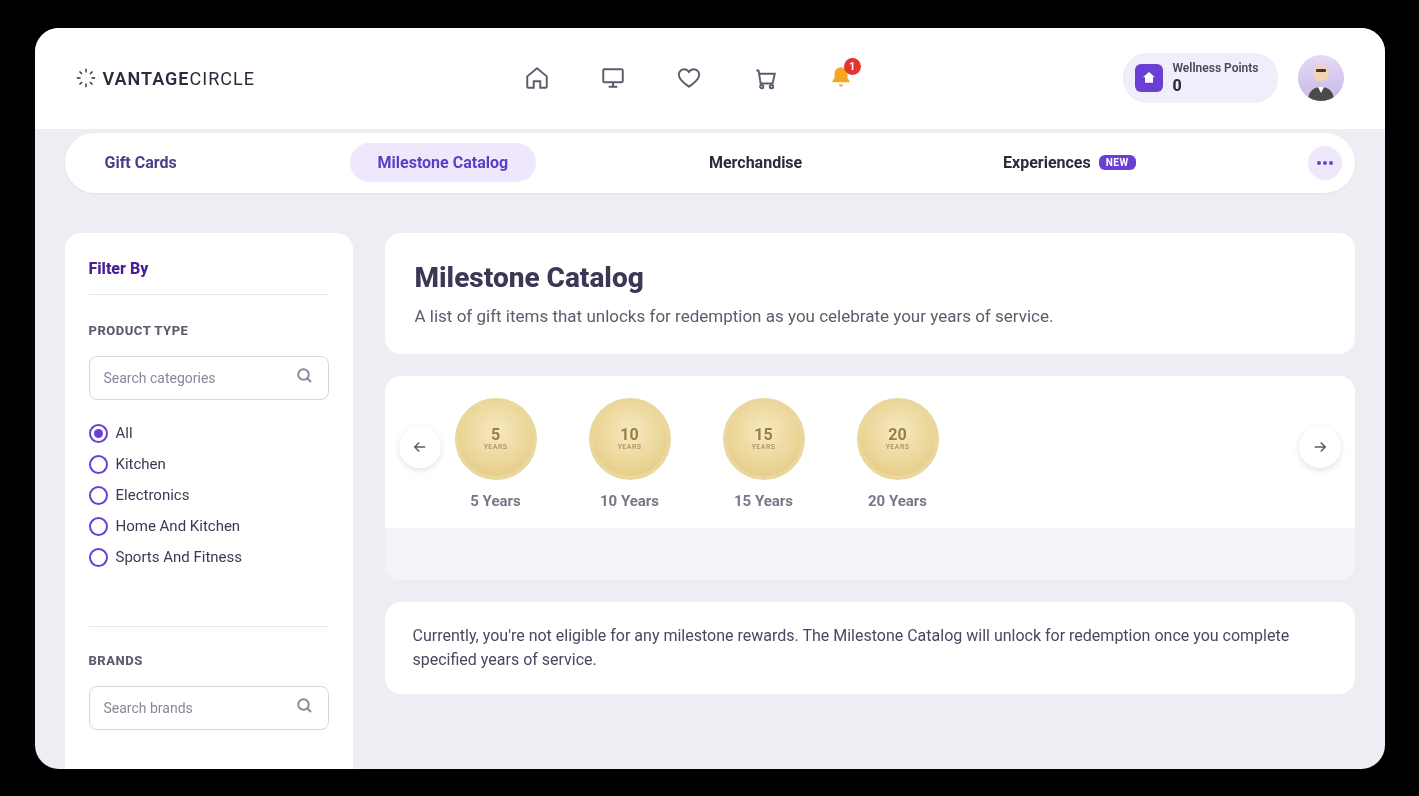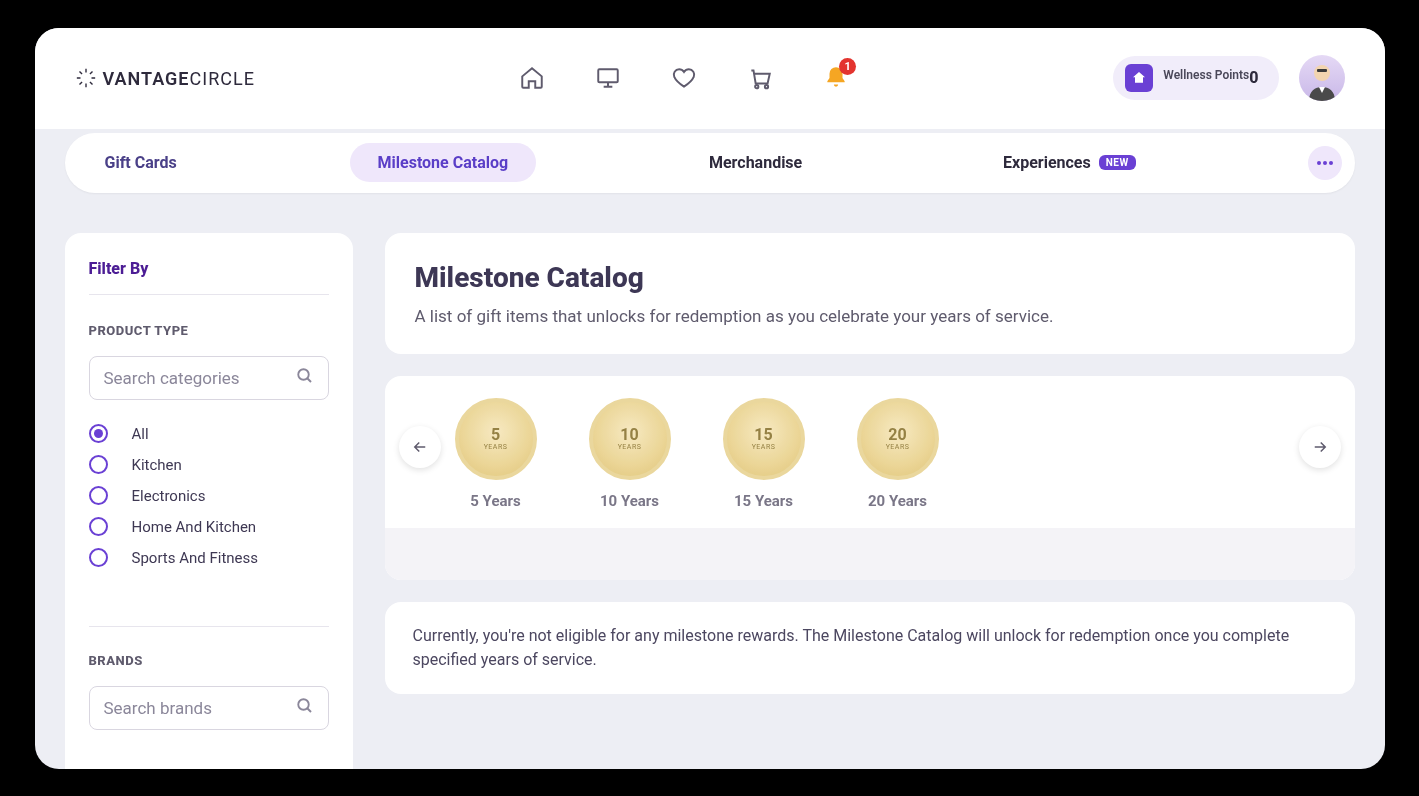--- a/index.html
+++ b/index.html
@@ -8,43 +8,43 @@
 .top-header{background:#fff;height:101px;display:flex;align-items:center;padding:0 40px;justify-content:space-between}
 .logo{display:flex;align-items:center;gap:6px;color:#2e2a3c;font-weight:600;font-size:18px;letter-spacing:1px}
 .logo svg{width:22px;height:22px}
 .header-icons{display:flex;align-items:center;gap:48px}
 .header-icon{width:28px;height:28px;color:#5f5b6d;cursor:pointer;position:relative;display:flex;align-items:center;justify-content:center}
 .bell-icon{color:#f5a623}
 .notif-badge{position:absolute;top:-6px;right:-6px;background:#e3342f;color:#fff;font-size:11px;font-weight:700;width:17px;height:17px;border-radius:50%;display:flex;align-items:center;justify-content:center}
 .points-wrap{display:flex;align-items:center;gap:8px}
 .points-pill{background:#f1edfa;border-radius:24px;padding:8px 20px 8px 12px;display:flex;align-items:center;gap:10px}
 .points-pill .p-icon{width:28px;height:28px;background:#6a40d4;border-radius:6px;display:flex;align-items:center;justify-content:center;color:#fff}
-.points-txt{display:flex;flex-direction:row;line-height:1.2}
+.points-txt{display:flex;flex-direction:column;line-height:1.2}
 .points-label{font-size:12px;color:#4a4759;font-weight:600}
 .points-val{font-size:16px;color:#2e2a3c;font-weight:800}
 .avatar{width:46px;height:46px;border-radius:50%;background:linear-gradient(180deg,#e5d9f5,#c9b8e8);display:flex;align-items:center;justify-content:center;margin-left:12px;overflow:hidden;cursor:pointer}
 .tab-bar{background:#fff;margin:8px 30px;border-radius:40px;height:60px;display:flex;align-items:center;justify-content:space-between;padding:0 12px;box-shadow:0 1px 2px rgba(0,0,0,.05);position:relative;top:-4px}
 .tab{color:#4a4088;font-weight:700;font-size:16px;padding:10px 28px;border-radius:24px;cursor:pointer;display:flex;align-items:center;gap:8px}
 .tab.active{background:#efe7fb;color:#5a3ec7}
 .tab.plain{color:#2e2a3c}
 .new-badge{background:#6a40d4;color:#fff;font-size:10px;font-weight:700;padding:2px 7px;border-radius:6px;letter-spacing:.5px}
 .more-btn{width:34px;height:34px;border-radius:50%;background:#efe7fb;display:flex;align-items:center;justify-content:center;color:#6a40d4;font-weight:900;cursor:pointer}
 .body{display:flex;gap:32px;padding:28px 30px 0}
 .sidebar{width:288px;background:#fff;border-radius:16px;padding:26px 24px;height:560px}
 .fb-title{font-weight:800;font-size:16px;color:#4c1d95;margin-bottom:16px}
 .divider{border-top:1px solid #e7e5ed;margin:0 0 28px}
 .sec-label{font-size:13px;font-weight:800;color:#5f5b6d;letter-spacing:.5px;margin-bottom:18px}
 .search-wrap{position:relative;border:1px solid #d9d6e0;border-radius:8px;height:44px;display:flex;align-items:center;padding:0 44px 0 14px;margin-bottom:18px}
-.search-wrap input{border:none;outline:none;width:100%;font-size:17px;color:#2e2a3c;background:transparent}
+.search-wrap input{border:none;outline:none;width:100%;font-size:14px;color:#2e2a3c;background:transparent}
 .search-wrap input::placeholder{color:#8b879a}
 .search-wrap .s-icon{position:absolute;right:14px;color:#8b879a}
 .radio-list{overflow-y:auto;height:198px;position:relative}
 .radio-list::-webkit-scrollbar{width:6px}
 .radio-list::-webkit-scrollbar-thumb{background:#c9c6d3;border-radius:3px}
-.radio-row{display:flex;align-items:flex-end;gap:24px;padding:6px 0;cursor:pointer}
+.radio-row{display:flex;align-items:center;gap:8px;padding:6px 0;cursor:pointer}
 .radio-circle{width:19px;height:19px;border:2.5px solid #6a40d4;border-radius:50%;display:flex;align-items:center;justify-content:center;flex-shrink:0}
 .radio-circle.checked::after{content:'';width:9px;height:9px;background:#6a40d4;border-radius:50%}
 .radio-label{font-size:15px;color:#3e3853}
 .sidebar .divider2{border-top:1px solid #e7e5ed;margin:10px 0 26px}
 .main{flex:1;display:flex;flex-direction:column;gap:22px}
 .card{background:#fff;border-radius:16px;padding:28px 30px}
 .page-title{font-size:28px;font-weight:800;color:#3d3755;margin-bottom:12px}
 .page-desc{font-size:17px;color:#5f5b6d}
 .milestones-card{background:#fff;border-radius:16px;padding:22px 22px 20px;position:relative}
 .ms-row{display:flex;align-items:center;gap:52px;padding:0 48px 18px}

